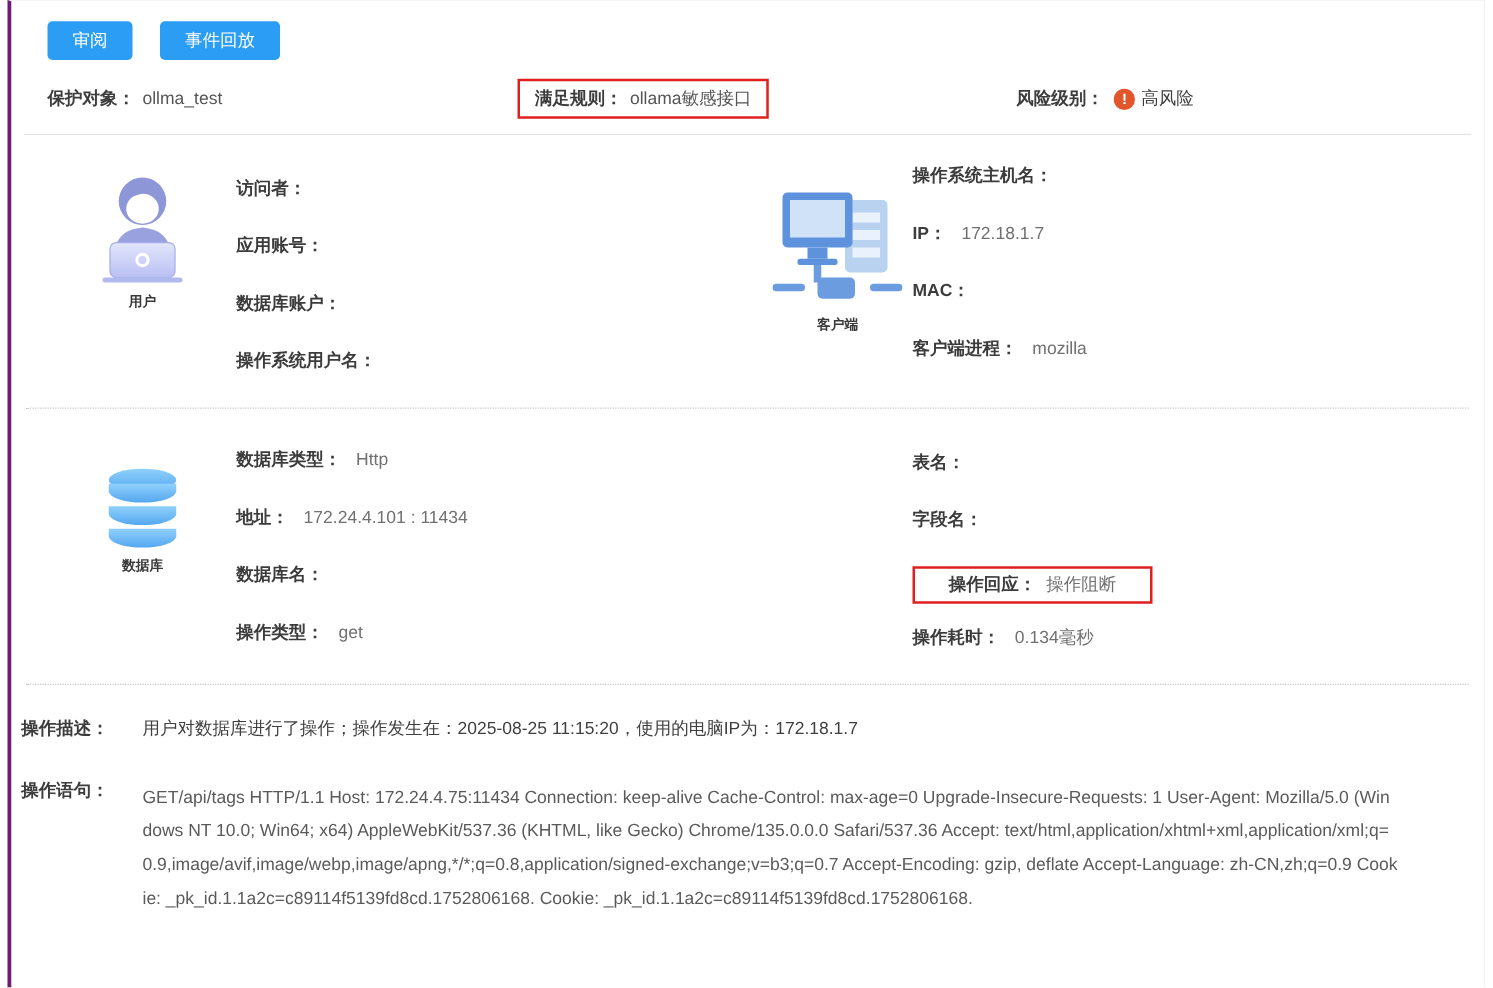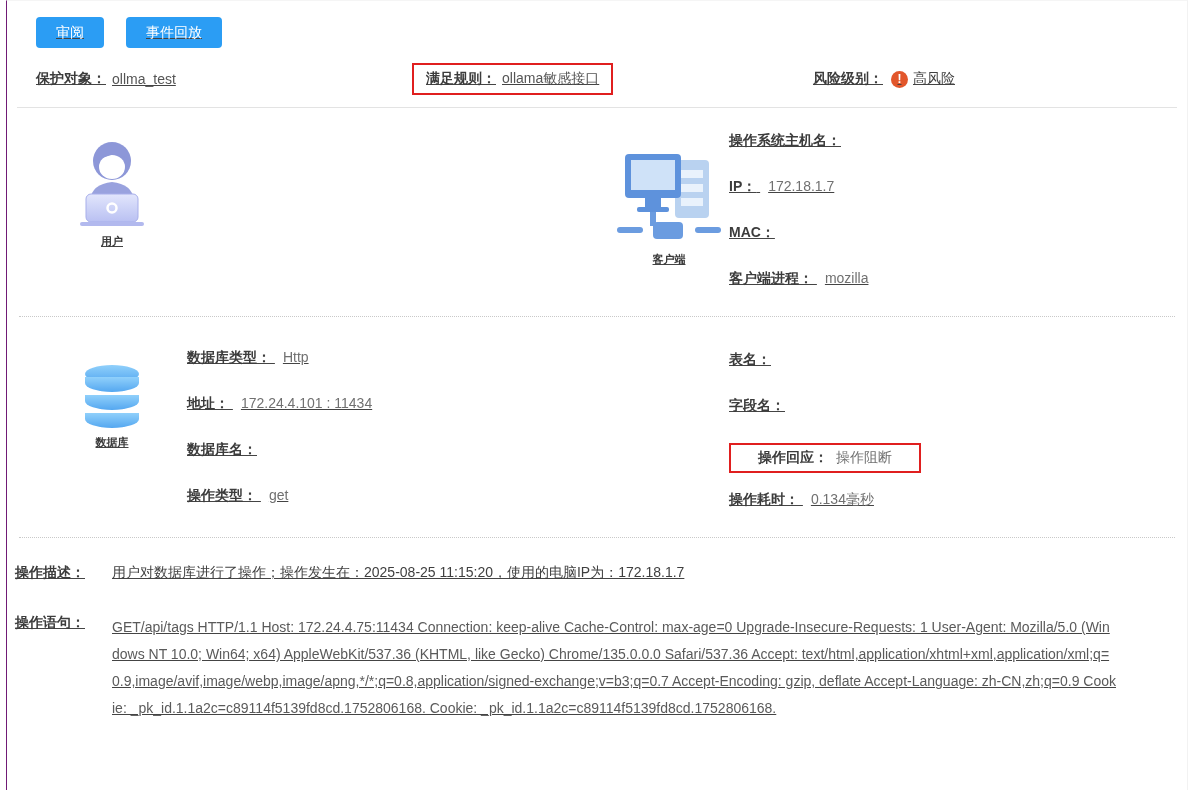--- a/index.html
+++ b/index.html
@@ -1,30 +1,30 @@
 <!DOCTYPE html>
 <html><head>
 <meta charset="utf-8">
 <style>
   * { margin:0; padding:0; box-sizing:border-box; }
   html,body { width:1194px; height:790px; background:#fff; overflow:hidden;
     font-family:"Liberation Sans","DejaVu Sans",sans-serif; font-size:14px; color:#444; }
   .page { position:relative; width:1182px; height:790px; margin-left:6px;
-    border-left:1px solid #701a75; border-right:1px solid #f2f2f2; border-top:1px solid #f5f5f5;text-decoration:underline; }
+    border-left:3px solid #701a75; border-right:1px solid #f2f2f2; border-top:1px solid #f5f5f5; }
 
   
   .btn-row { display:flex; gap:22px; padding:16px 0 0 29px; }
   .btn { background:#2b9df4; color:#fff; border:none; border-radius:4px; height:31px;
     padding:0 20px; font-size:14px; font-family:inherit; cursor:pointer; }
 
   
   .header-row { display:flex; align-items:center; margin:13px 0 0 29px; height:36px; }
   .hlabel { font-weight:700; color:#3c3c3c; }
   .hvalue { color:#555; margin-left:6px; }
-  .protect { width:360px; display:flex; align-items:center; }
+  .protect { width:360px; display:flex; }
   .rule-box { display:flex; align-items:flex-start; border:2px solid #e01f1f; padding:5px 12px; margin-left:16px; }
   .risk { margin-left:auto; margin-right:232px; display:flex; align-items:center; }
   .risk-icon { display:inline-block; width:17px; height:17px; border-radius:50%;
     background:#e2562b; color:#fff; font-weight:700; font-size:12px; line-height:17px;
     text-align:center; margin:0 5px 0 8px; }
   .risk-icon::before { content:"!"; }
 
   .divider-solid { border-top:1px solid #e3e3e3; margin:10px 10px 0 10px; }
   .divider-dotted { border-top:1px dotted #c9c9c9; margin:0 12px; }
 
@@ -103,20 +103,38 @@
             <circle cx="46" cy="25" r="19" fill="#8d97d8"></circle>
             <ellipse cx="46" cy="31" rx="13" ry="12" fill="#fff"></ellipse>
             <path d="M27 25 Q30 8 46 8 Q62 8 65 25 Q53 16 45 19 Q36 22 27 25 Z" fill="#8d97d8"></path>
             <rect x="20" y="58" width="52" height="28" rx="5" fill="url(#lapg)" stroke="#a7aeea" stroke-width="1"></rect>
             <circle cx="46" cy="72" r="4.5" fill="none" stroke="#fff" stroke-width="2.5"></circle>
             <rect x="14" y="86" width="64" height="4" rx="2" fill="#b2b9ee"></rect>
           </svg>
         </span>
         <div class="icon-caption">用户</div>
       </div>
+      <div class="fields pt34">
+        <div class="field">
+          <span class="flabel">访问者：</span>
+          <span class="fvalue"></span>
+        </div>
+        <div class="field">
+          <span class="flabel">应用账号：</span>
+          <span class="fvalue"></span>
+        </div>
+        <div class="field">
+          <span class="flabel">数据库账户：</span>
+          <span class="fvalue"></span>
+        </div>
+        <div class="field">
+          <span class="flabel">操作系统用户名：</span>
+          <span class="fvalue"></span>
+        </div>
+      </div>
     </div>
     <div class="half">
       <div class="icon-slot right cli-icon">
         <span>
           <svg width="104" height="100" viewBox="0 0 104 100">
             <rect x="58" y="14" width="34" height="58" rx="4" fill="#b9d2f0"></rect>
             <rect x="64" y="24" width="22" height="8" fill="#e9f2fc"></rect>
             <rect x="64" y="38" width="22" height="8" fill="#e9f2fc"></rect>
             <rect x="64" y="52" width="22" height="8" fill="#e9f2fc"></rect>
             <rect x="8" y="8" width="56" height="44" rx="4" fill="#5e92dc"></rect>

